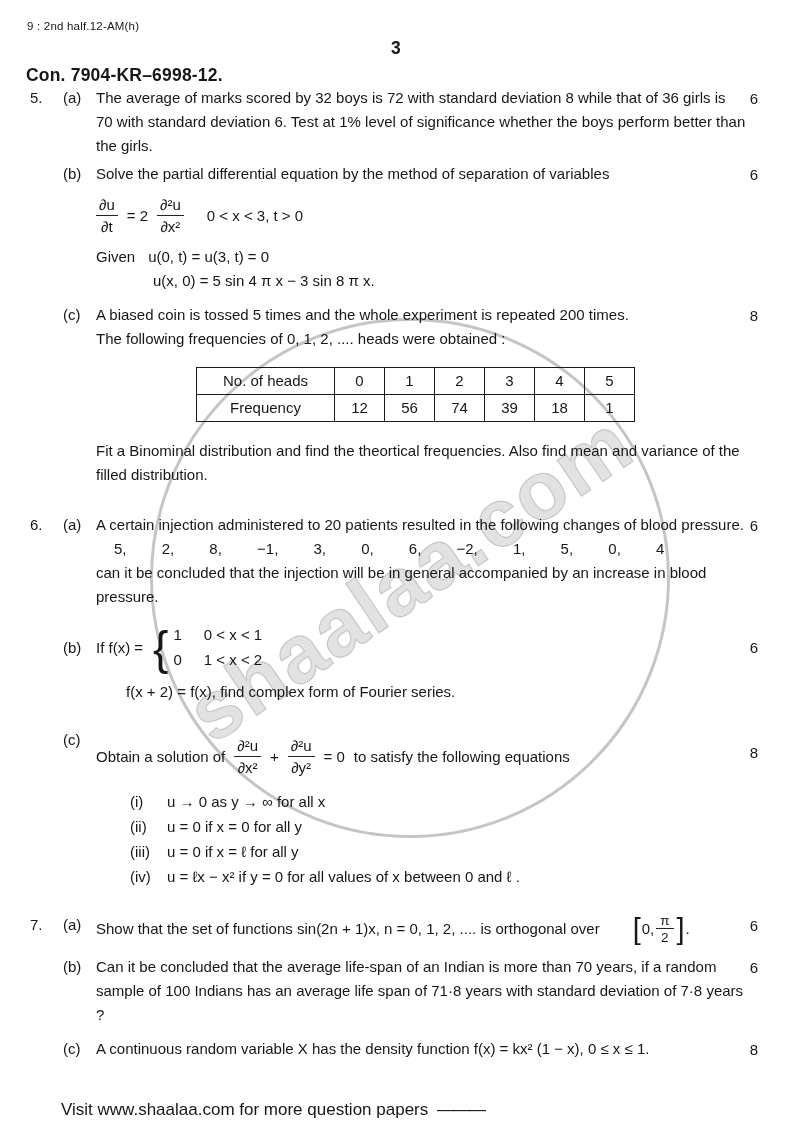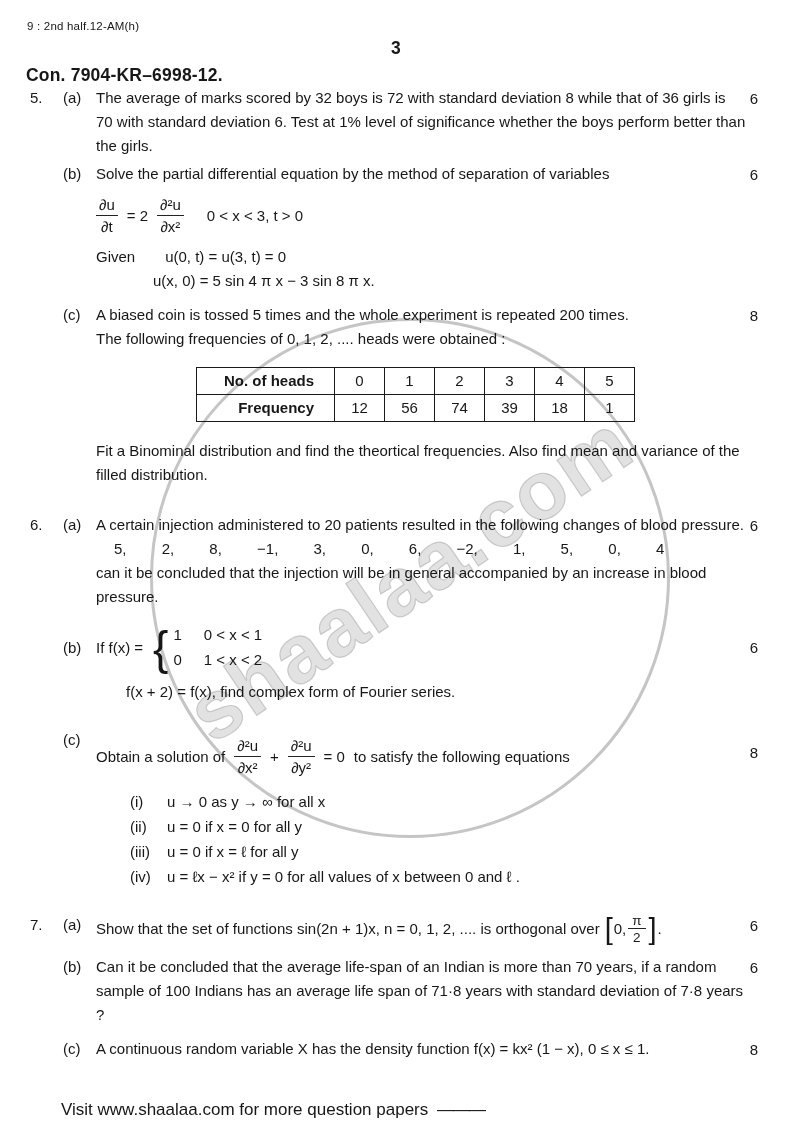--- a/index.html
+++ b/index.html
@@ -39,37 +39,37 @@
   .marks-mid { top:13px; }
   .mt4  { margin-top:4px; }  .mt8  { margin-top:8px; }  .mt10 { margin-top:10px; }
   .mt14 { margin-top:14px; } .mt24 { margin-top:24px; } .mt26 { margin-top:26px; }
   .indent66 { margin-left:96px; }
   
   .eqline { display:flex; align-items:center; gap:9px; margin:9px 0 9px 0; }
   .frac { display:inline-flex; flex-direction:column; align-items:center; line-height:19px; flex:none; }
   .frac .fnum { border-bottom:1.4px solid #222; padding:0 3px 1px; }
   .frac .fden { padding-top:1px; }
   .eqcond { margin-left:14px; }
-  .given-line { display:flex; gap:30px; margin-top:2px; }
+  .given-line { display:flex; gap:13px; margin-top:2px; }
   .given2 { margin-left:57px; }
   
   .freq-table { border-collapse:collapse; margin:16px 0 17px 100px; }
   .freq-table td { border:1.7px solid #1a1a1a; height:27px; text-align:center; font-size:15px; padding:0 5px; min-width:50px; }
-  .freq-table td.hdr { font-weight:bold; text-align:right; padding:0 20px; min-width:138px; }
+  .freq-table td.hdr { font-weight:normal; text-align:center; padding:0 20px; min-width:138px; }
   
   .bp-values { margin-left:18px; word-spacing:31px; }
   .cases { display:flex; align-items:center; }
   .brace { font-size:46px; font-weight:300; margin:0 5px 0 10px; line-height:1; }
   .case-col { display:flex; flex-direction:column; gap:1px; }
   .case-line { display:flex; gap:22px; }
   .items { margin:12px 0 0 34px; line-height:25px; }
   .item { display:flex; }
   .item-label { min-width:37px; flex:none; }
   
-  .inline-line { display:flex; align-items:center; }
+  .inline-line { display:flex; align-items:center;gap:28px; }
   .interval { display:inline-flex; align-items:center; margin-left:4px; }
   .ibracket { font-size:29px; font-weight:300; line-height:1; margin:0 1px; }
   .sfrac { font-size:13.5px; line-height:15px; margin:0 2px; }
   .sfrac .fnum { border-bottom:1.2px solid #222; padding:0 4px 0; }
   .bigparen { font-size:23px; font-weight:300; line-height:1; margin:0 1px; }
   .gap-left { margin-left:6px; }
   
   .footer { position:absolute; left:21px; top:1100px; font-size:17px; z-index:2;margin-left:40px; }
   .fdash { letter-spacing:-1px; margin-left:4px; }
 </style>

